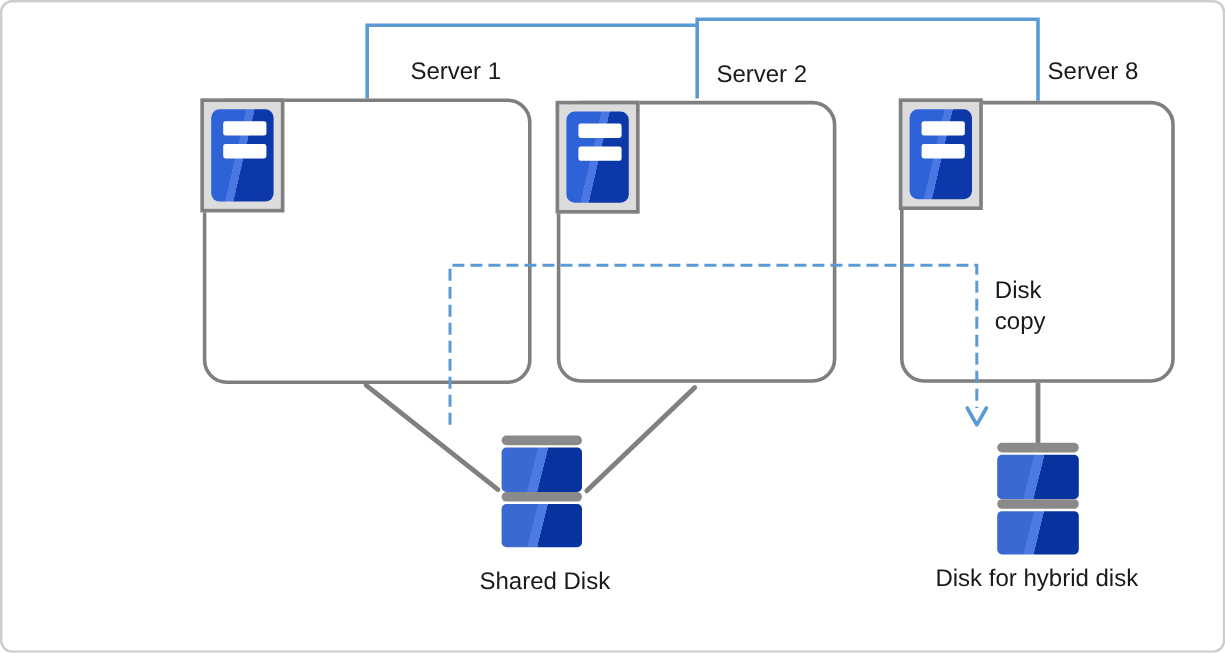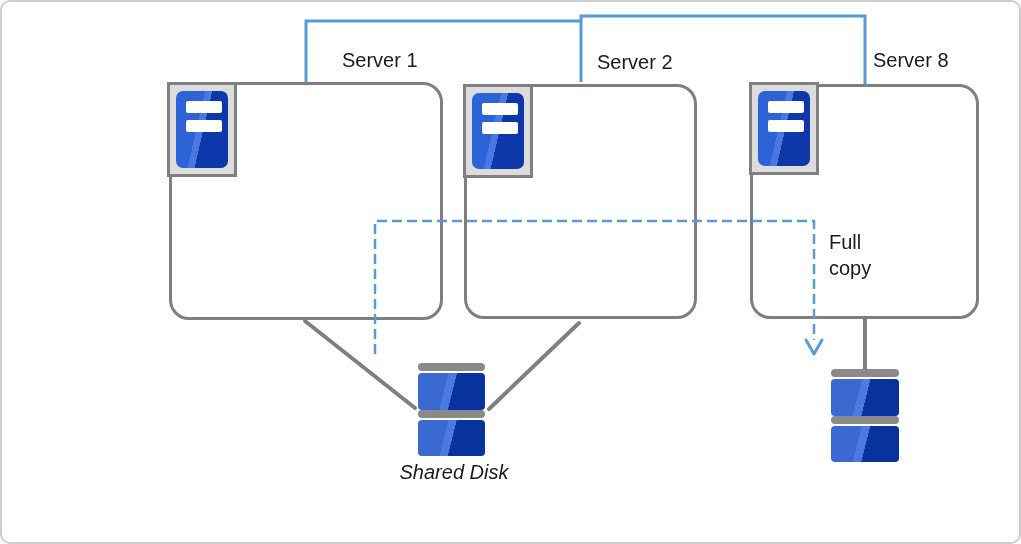--- a/index.html
+++ b/index.html
@@ -77,21 +77,21 @@
     font-size:20px;
     line-height:25px;
     white-space:nowrap;
     z-index:7;
   }
   .lbl-s1{left:324px;top:46px;margin-left:16px;}
   .lbl-s2{left:595px;top:48px;text-align:center;}
   .lbl-s3{left:871px;top:46px;}
   .lbl-fullcopy{left:827px;top:227px;line-height:26px;}
   .lbl-center{text-align:center;white-space:nowrap;}
-  .lbl-shared{left:302px;top:458px;width:300px;font-style:italic;}
+  .lbl-shared{left:302px;top:471px;width:300px;}
   .lbl-hybrid{left:742px;top:468px;width:240px;}
 </style>
 </head>
 <body>
 
 <div class="canvas">
 
   <svg class="layer under" viewBox="0 0 1021 544">
     <polyline points="304,80 304,19 578,19" fill="none" stroke="#5B9BD5" stroke-width="3"></polyline>
     <polyline points="579,80 579,14 863,14 863,82" fill="none" stroke="#5B9BD5" stroke-width="3"></polyline>
@@ -139,24 +139,25 @@
   <svg class="layer over" viewBox="0 0 1021 544">
     <path d="M373 352 L373 219 L812 219 L812 338" fill="none" stroke="#5B9BD5" stroke-width="2.5" stroke-dasharray="10 5"></path>
     <polyline points="804,338 812,352 820,338" fill="none" stroke="#5B9BD5" stroke-width="3" stroke-linecap="round" stroke-linejoin="round"></polyline>
   </svg>
 
   <div class="lbl lbl-s1">Server 1</div>
   <div class="lbl lbl-s2">Server 2</div>
   <div class="lbl lbl-s3">Server 8</div>
 
   <div class="lbl lbl-fullcopy">
-    <div>Full</div>
+    <div>Disk</div>
     <div>copy</div>
   </div>
 
   <div class="lbl lbl-center lbl-shared">
     <div>Shared Disk</div>
   </div>
 
   <div class="lbl lbl-center lbl-hybrid">
+    <div>Disk for hybrid disk</div>
   </div>
 
 </div>
 
 </body></html>

